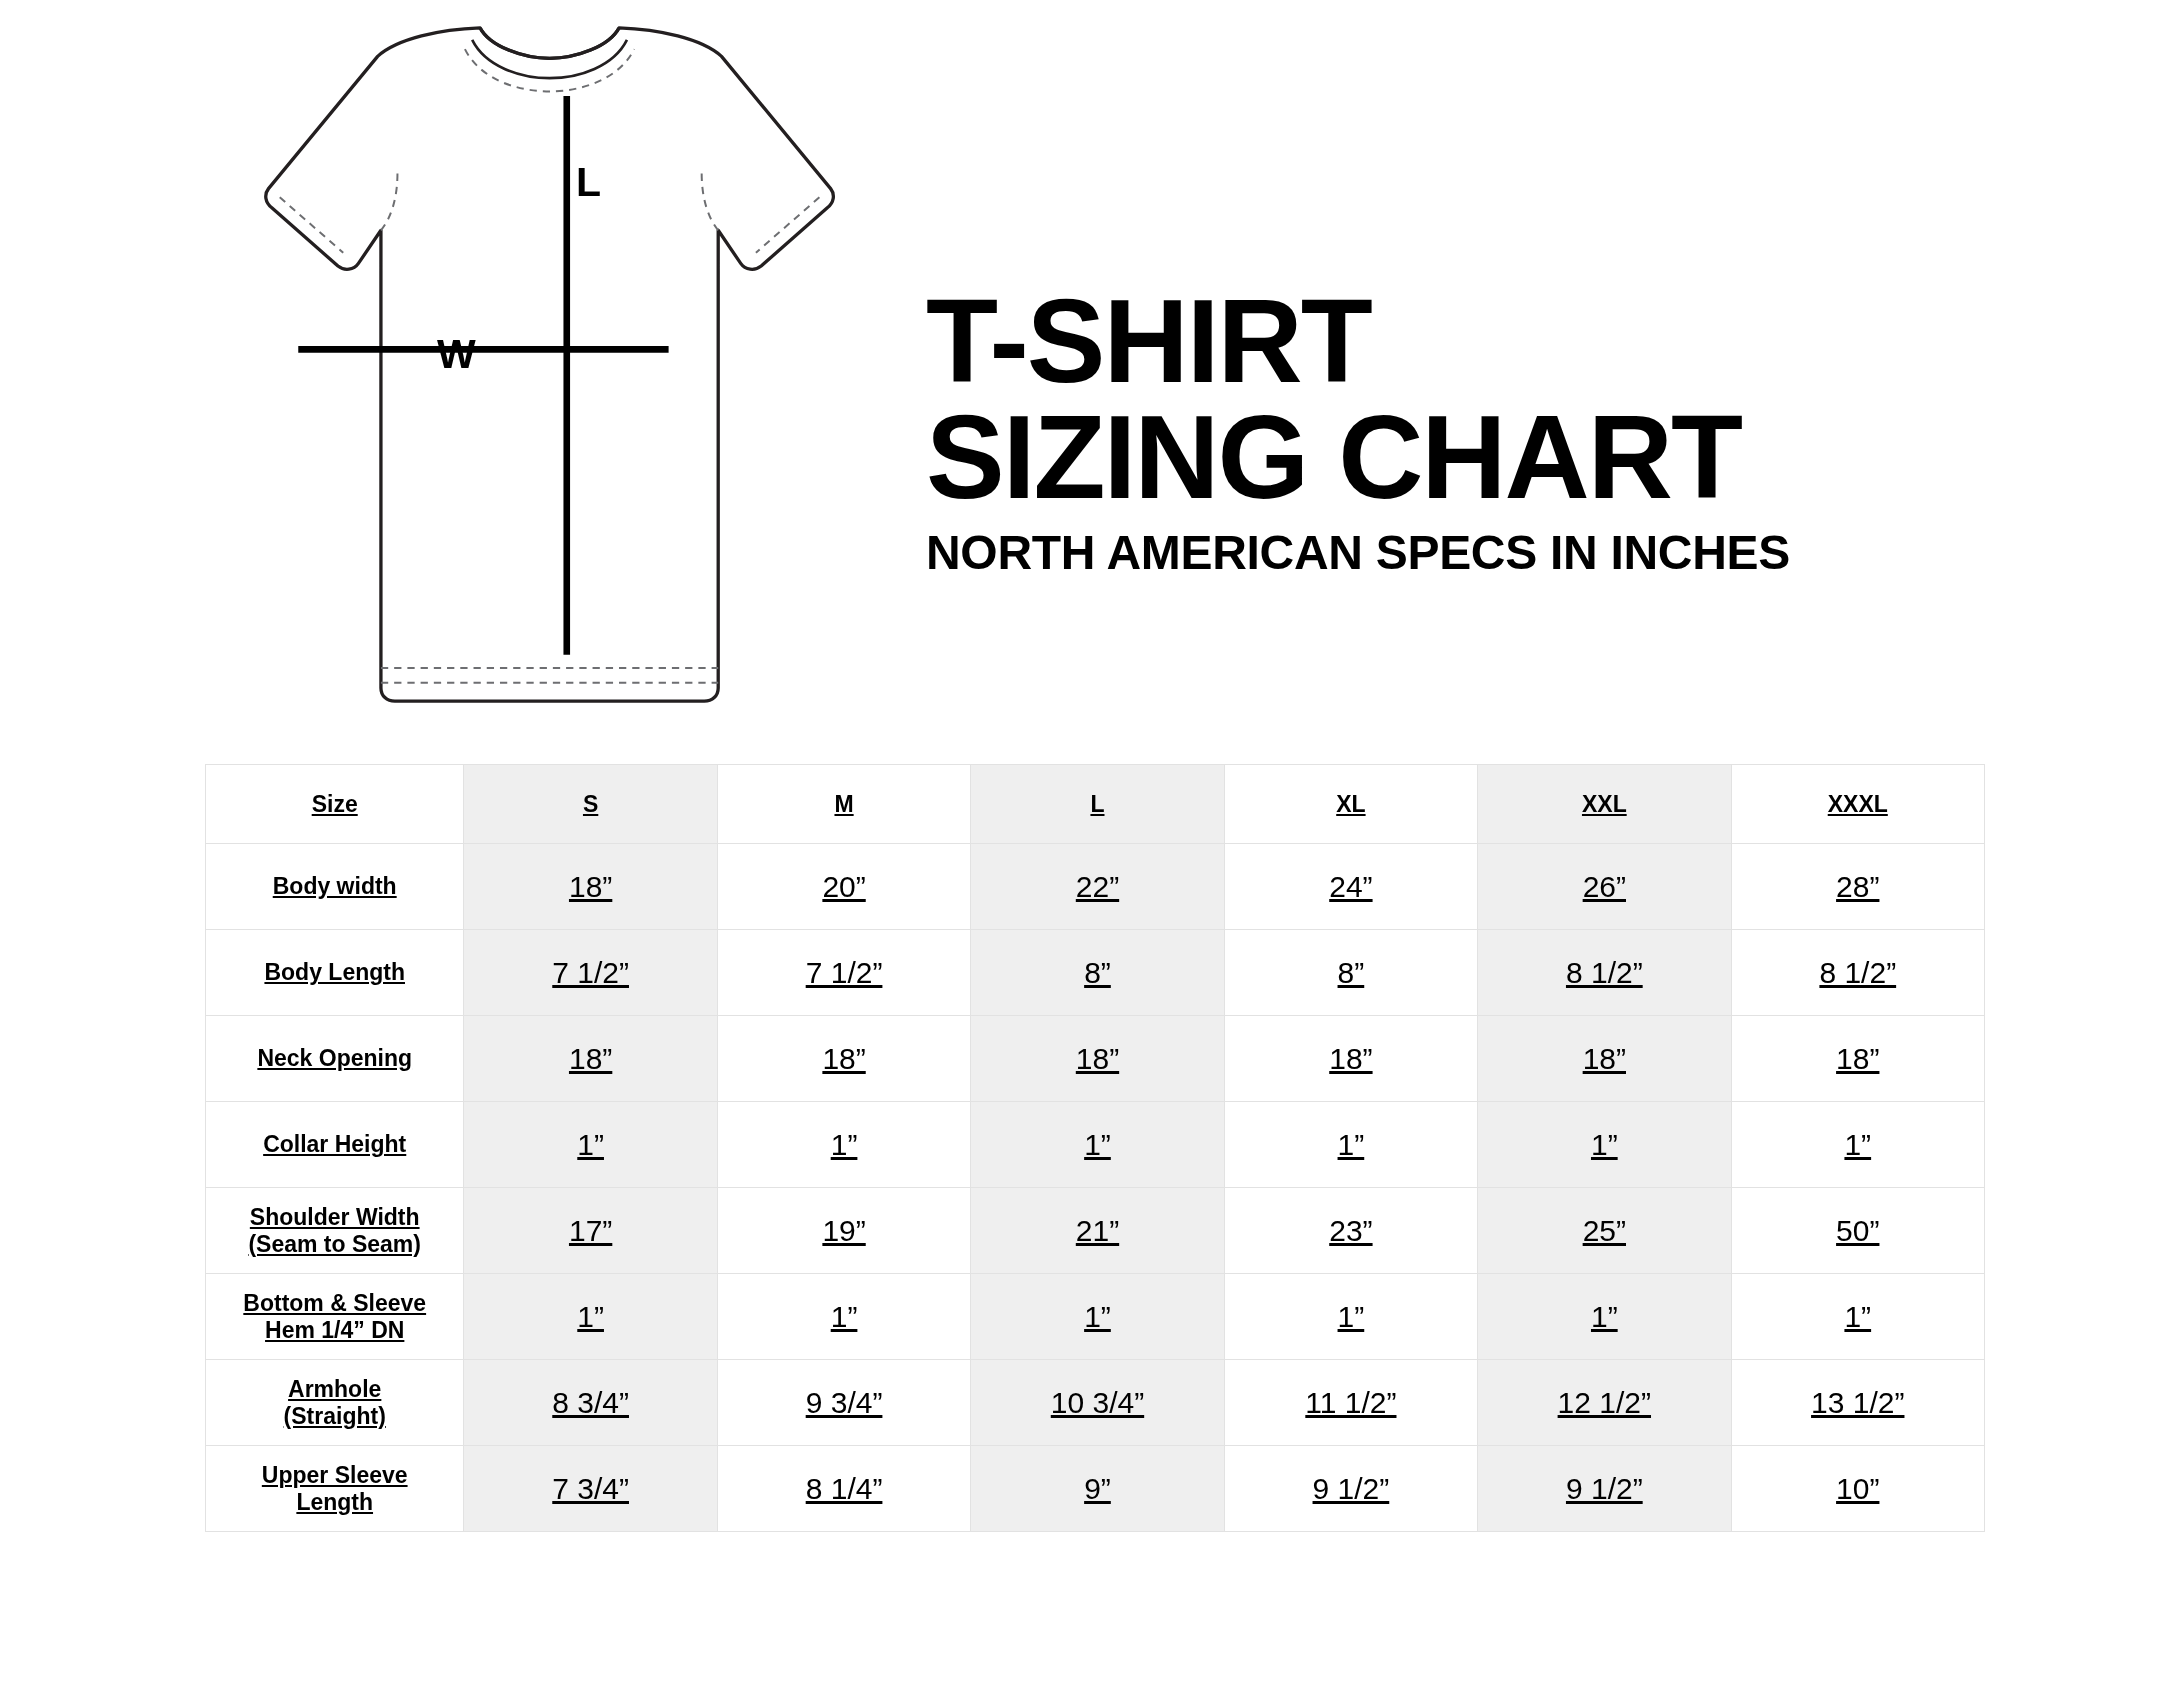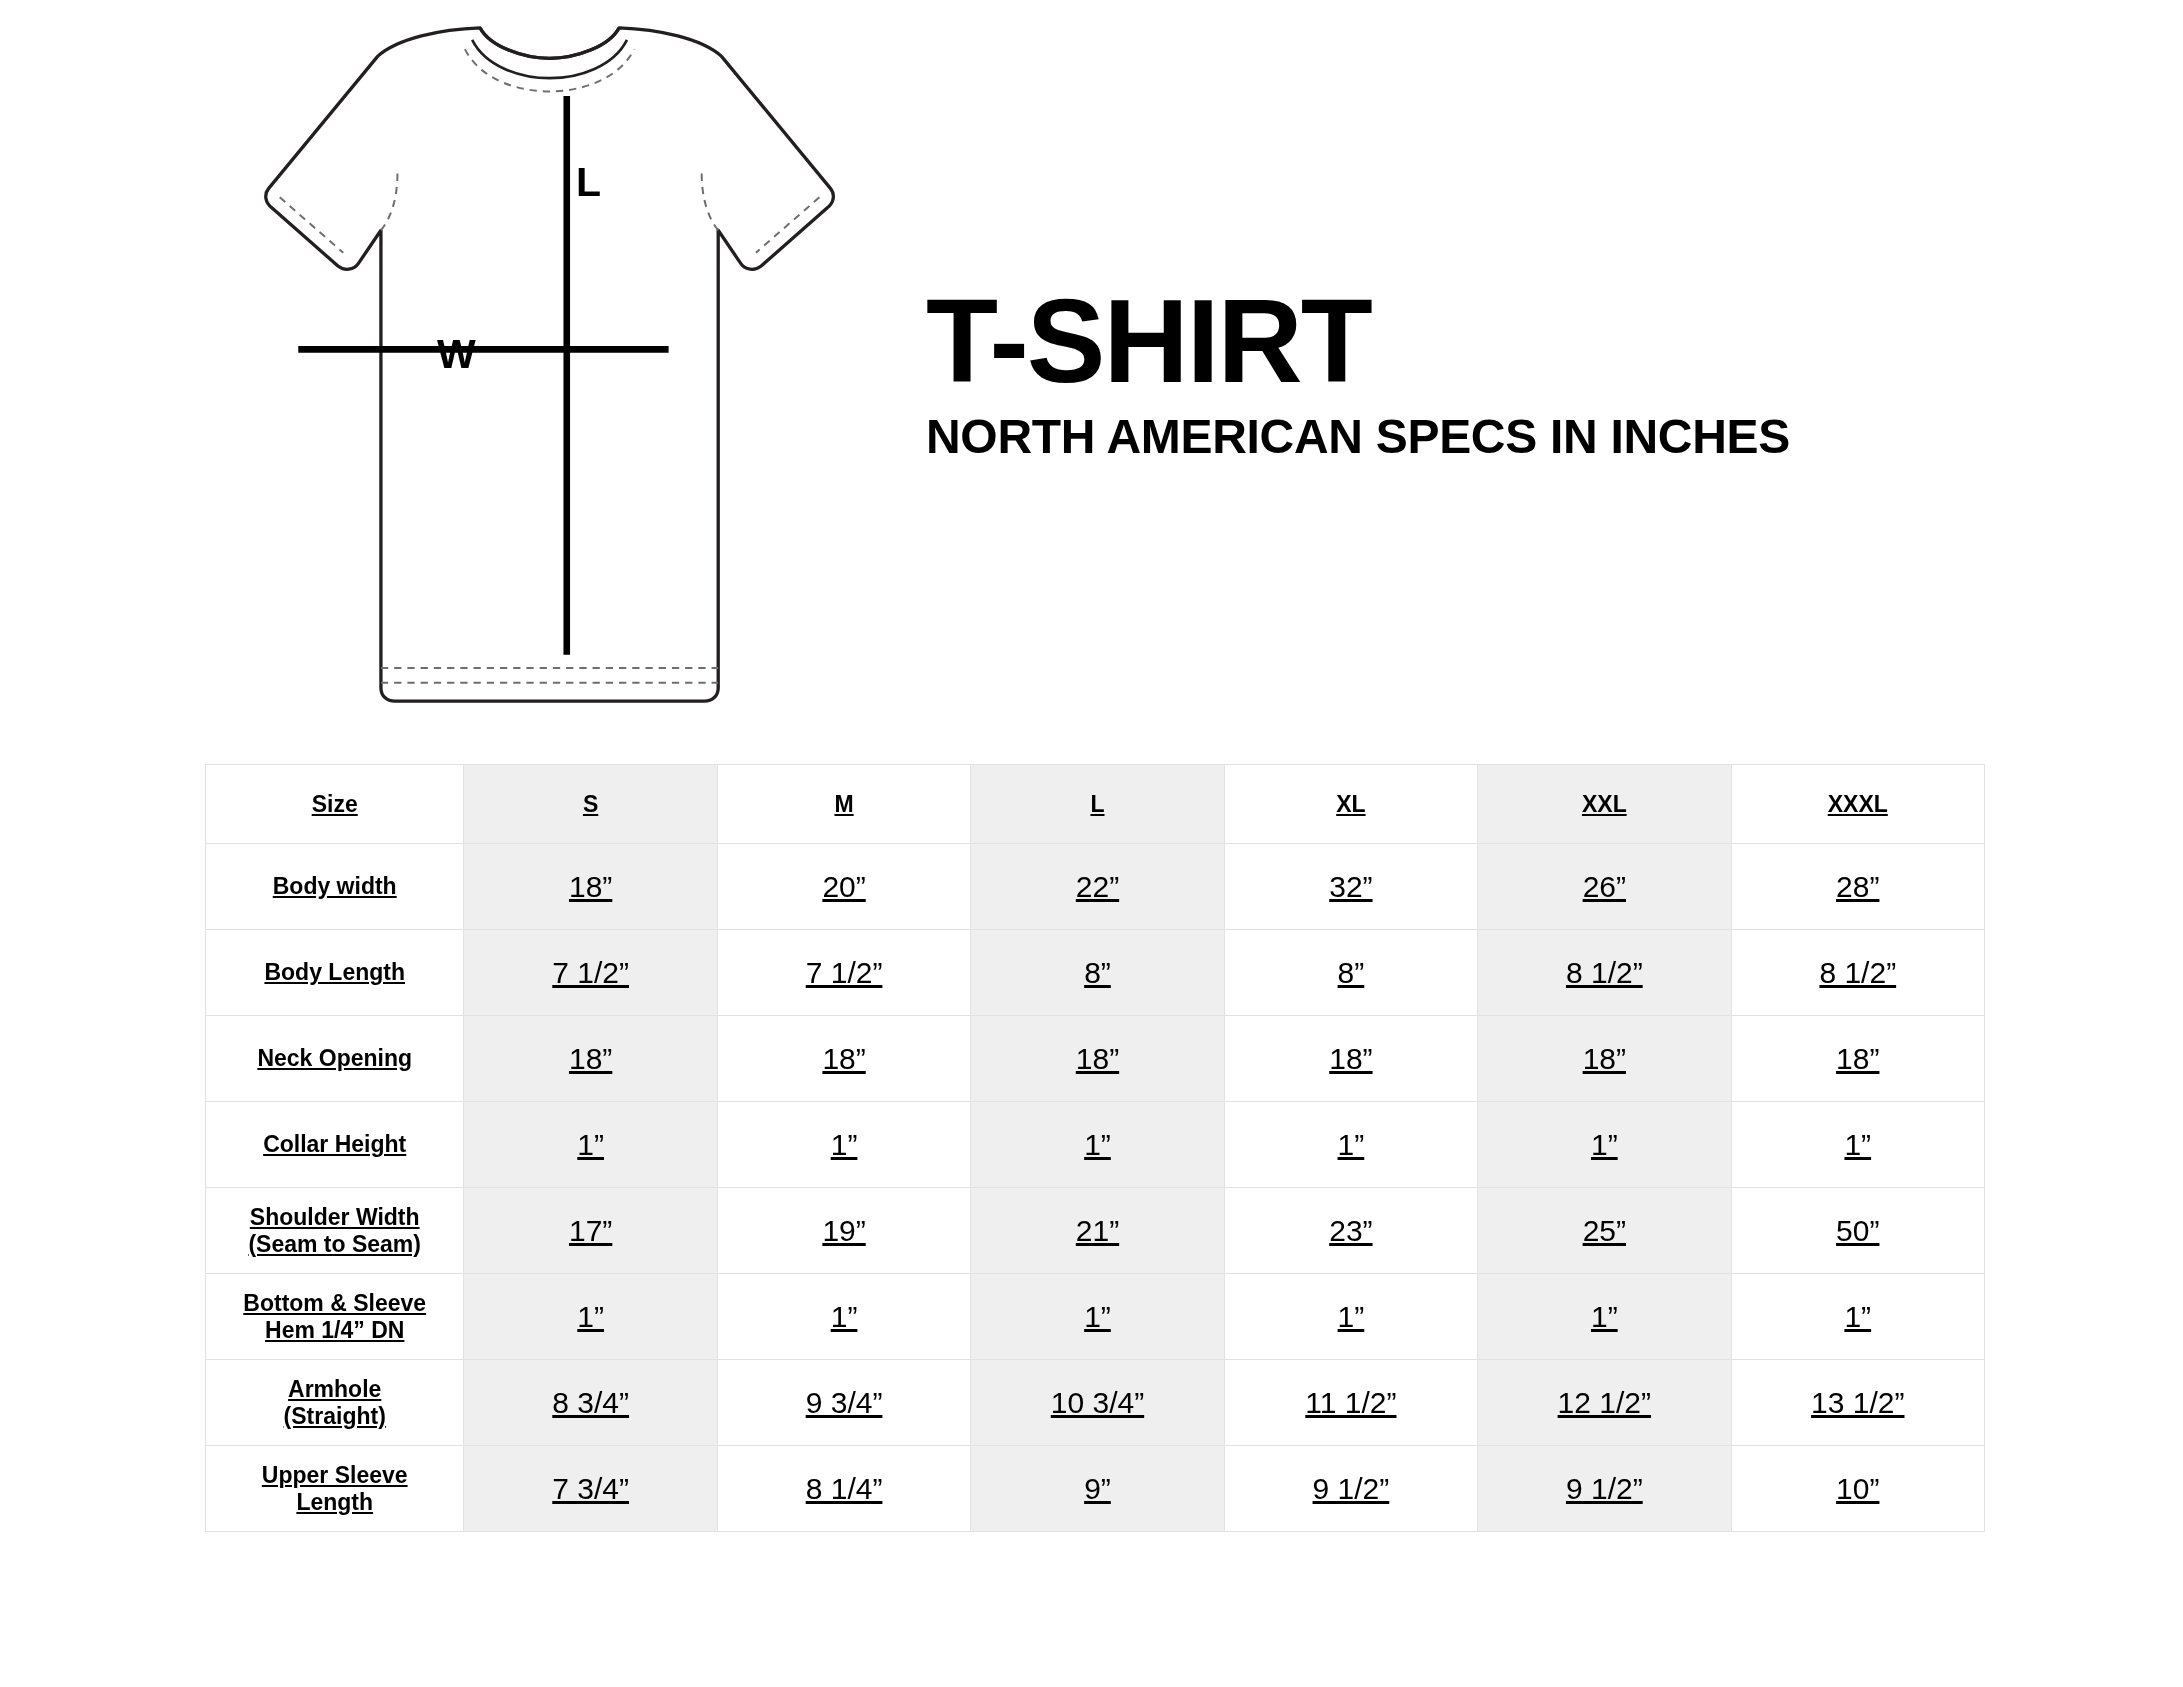--- a/index.html
+++ b/index.html
@@ -152,20 +152,21 @@
 
       <line x1="586" y1="115" x2="586" y2="960" stroke="#000000" stroke-width="10"></line>
       <line x1="180" y1="498" x2="740" y2="498" stroke="#000000" stroke-width="10"></line>
     </svg>
     <div style="position:absolute; left:397px; top:139px; font-size:41px; font-weight:bold;">L</div>
     <div style="position:absolute; left:258px; top:311px; font-size:41px; font-weight:bold;">W</div>
   </div>
 
   <div class="title-block">
     <div class="title-main">T-SHIRT</div>
+    <div class="title-main">SIZING CHART</div>
     <div class="title-sub">NORTH AMERICAN SPECS IN INCHES</div>
   </div>
 
 </div>
 
 <div class="table-wrap">
   <table class="size-table">
     <colgroup>
       <col class="label-col">
       <col class="size-col">
@@ -186,21 +187,21 @@
         <th>XXXL</th>
       </tr>
     </thead>
     <tbody>
 
       <tr>
         <th>Body width</th>
         <td class="col-shaded">18”</td>
         <td>20”</td>
         <td class="col-shaded">22”</td>
-        <td>32”</td>
+        <td>24”</td>
         <td class="col-shaded">26”</td>
         <td>28”</td>
       </tr>
 
       <tr>
         <th>Body Length</th>
         <td class="col-shaded">7 1/2”</td>
         <td>7 1/2”</td>
         <td class="col-shaded">8”</td>
         <td>8”</td>

